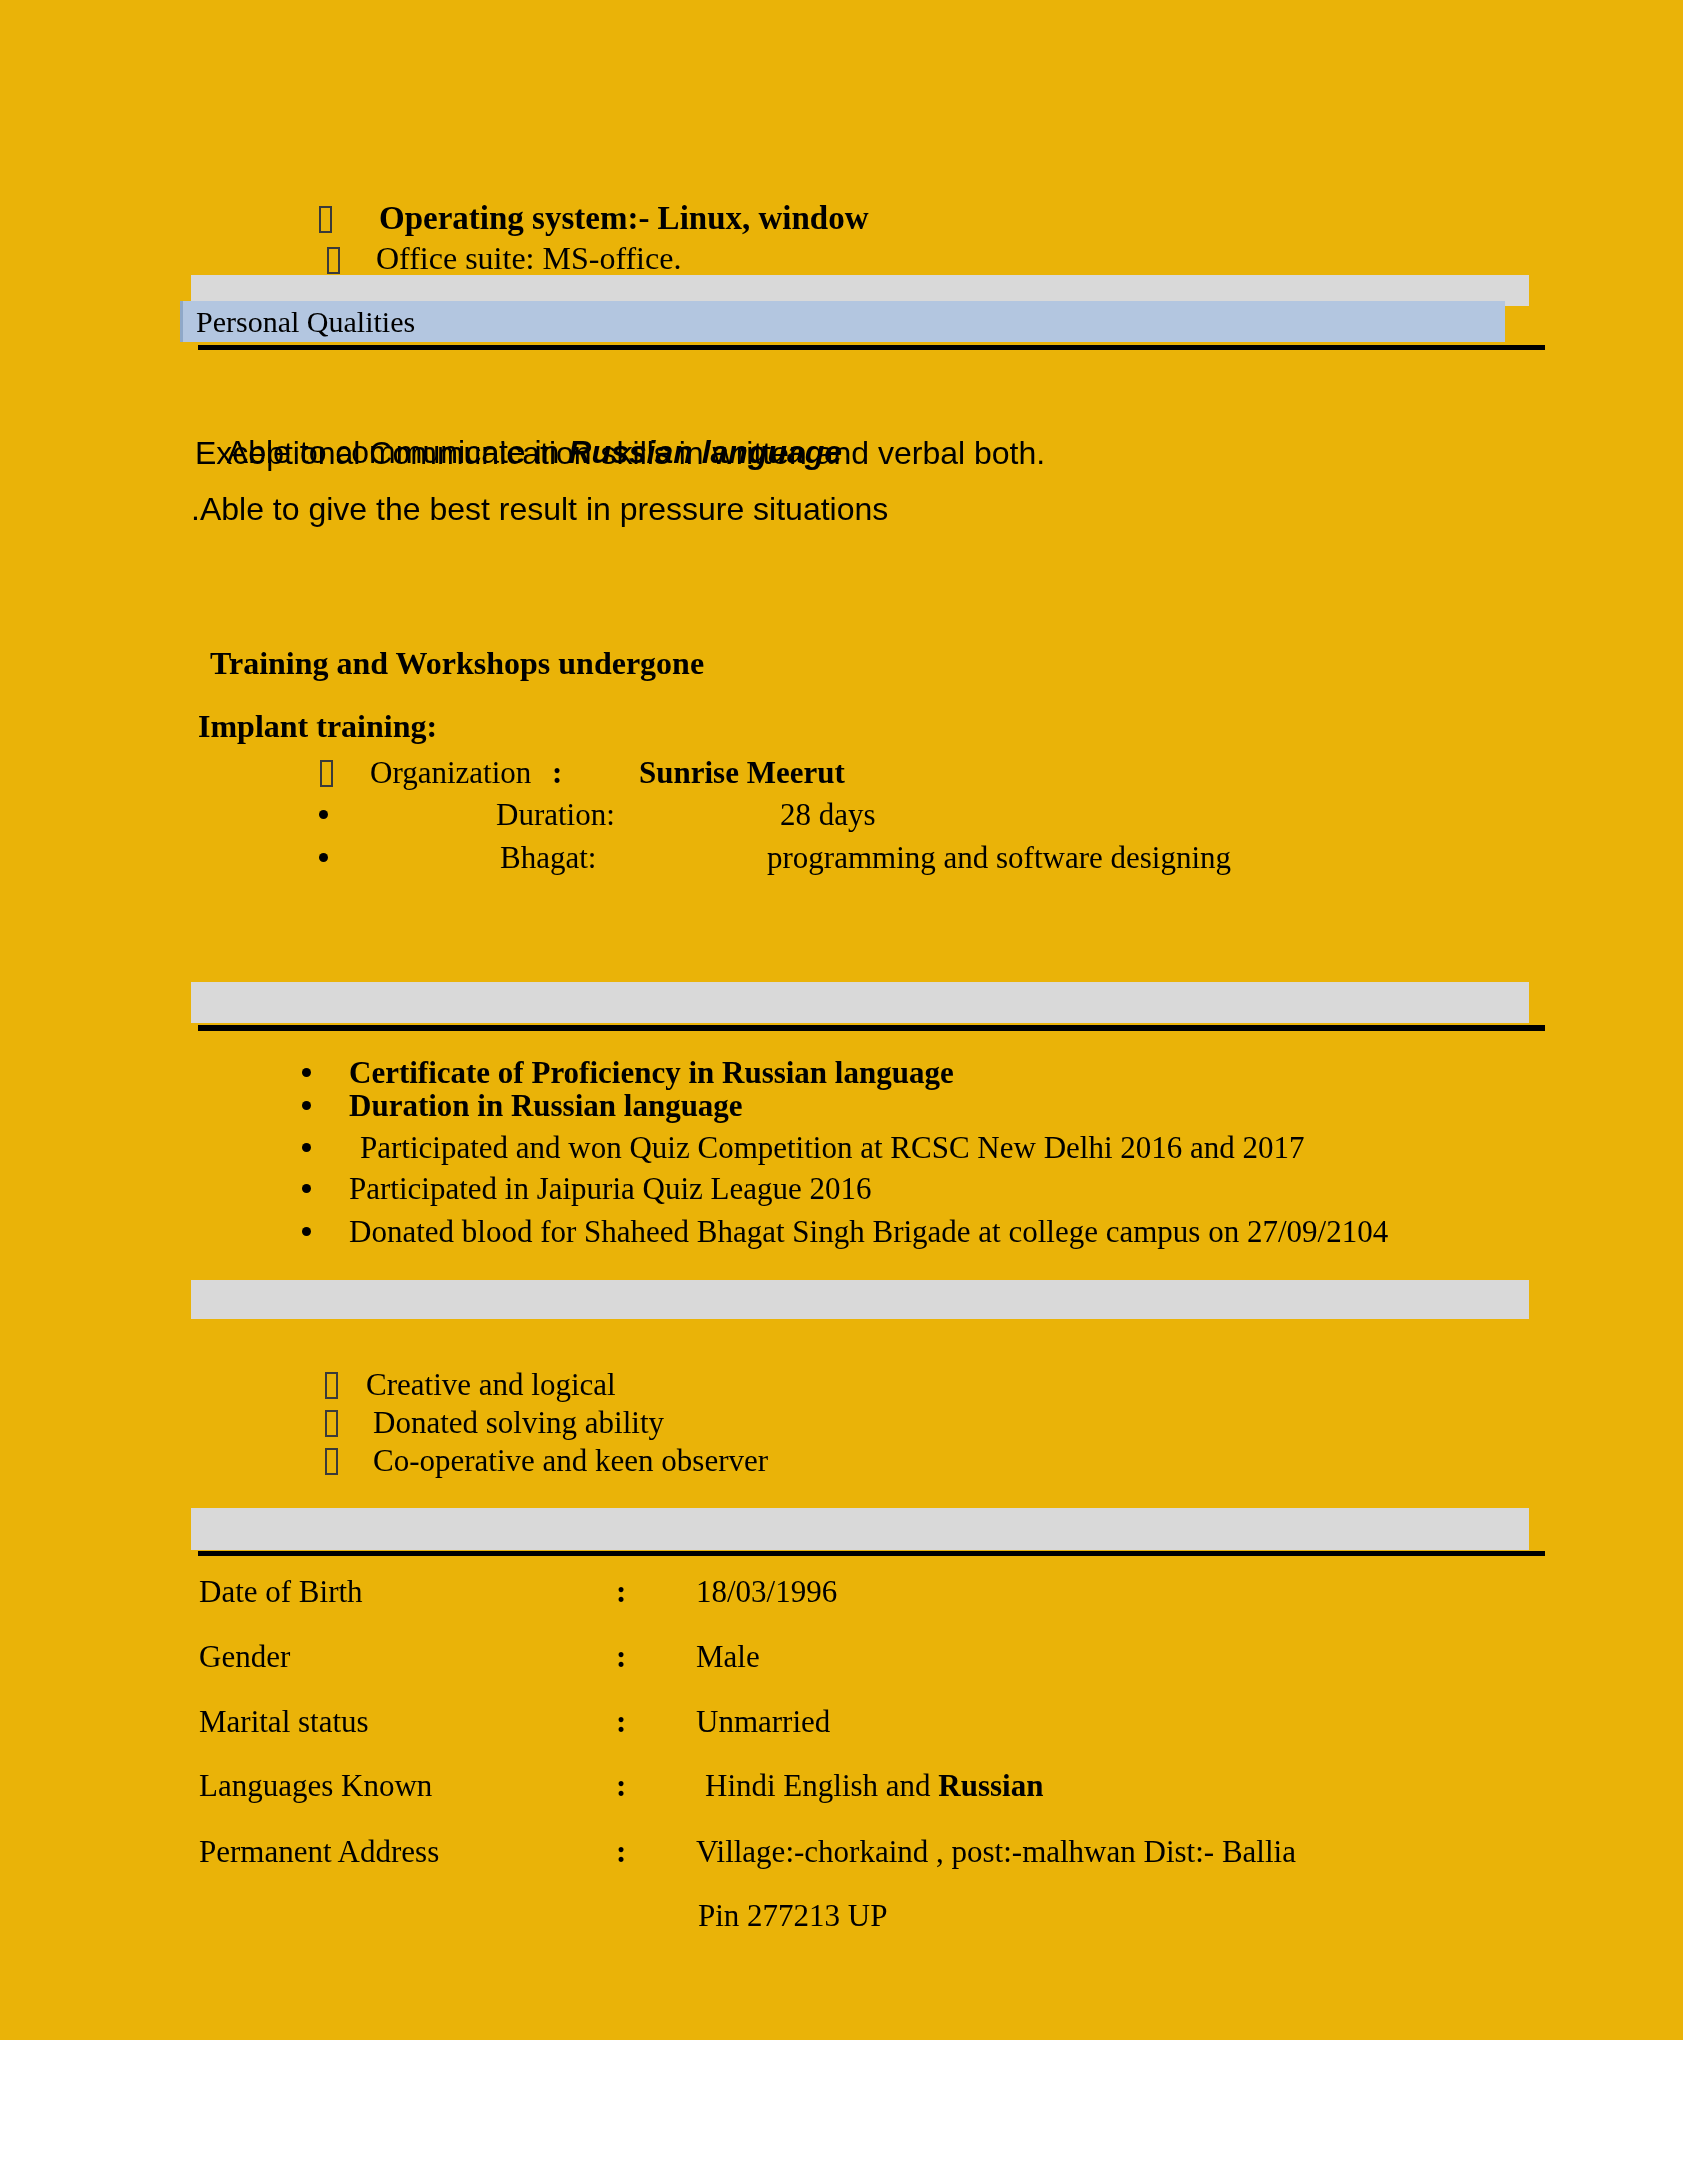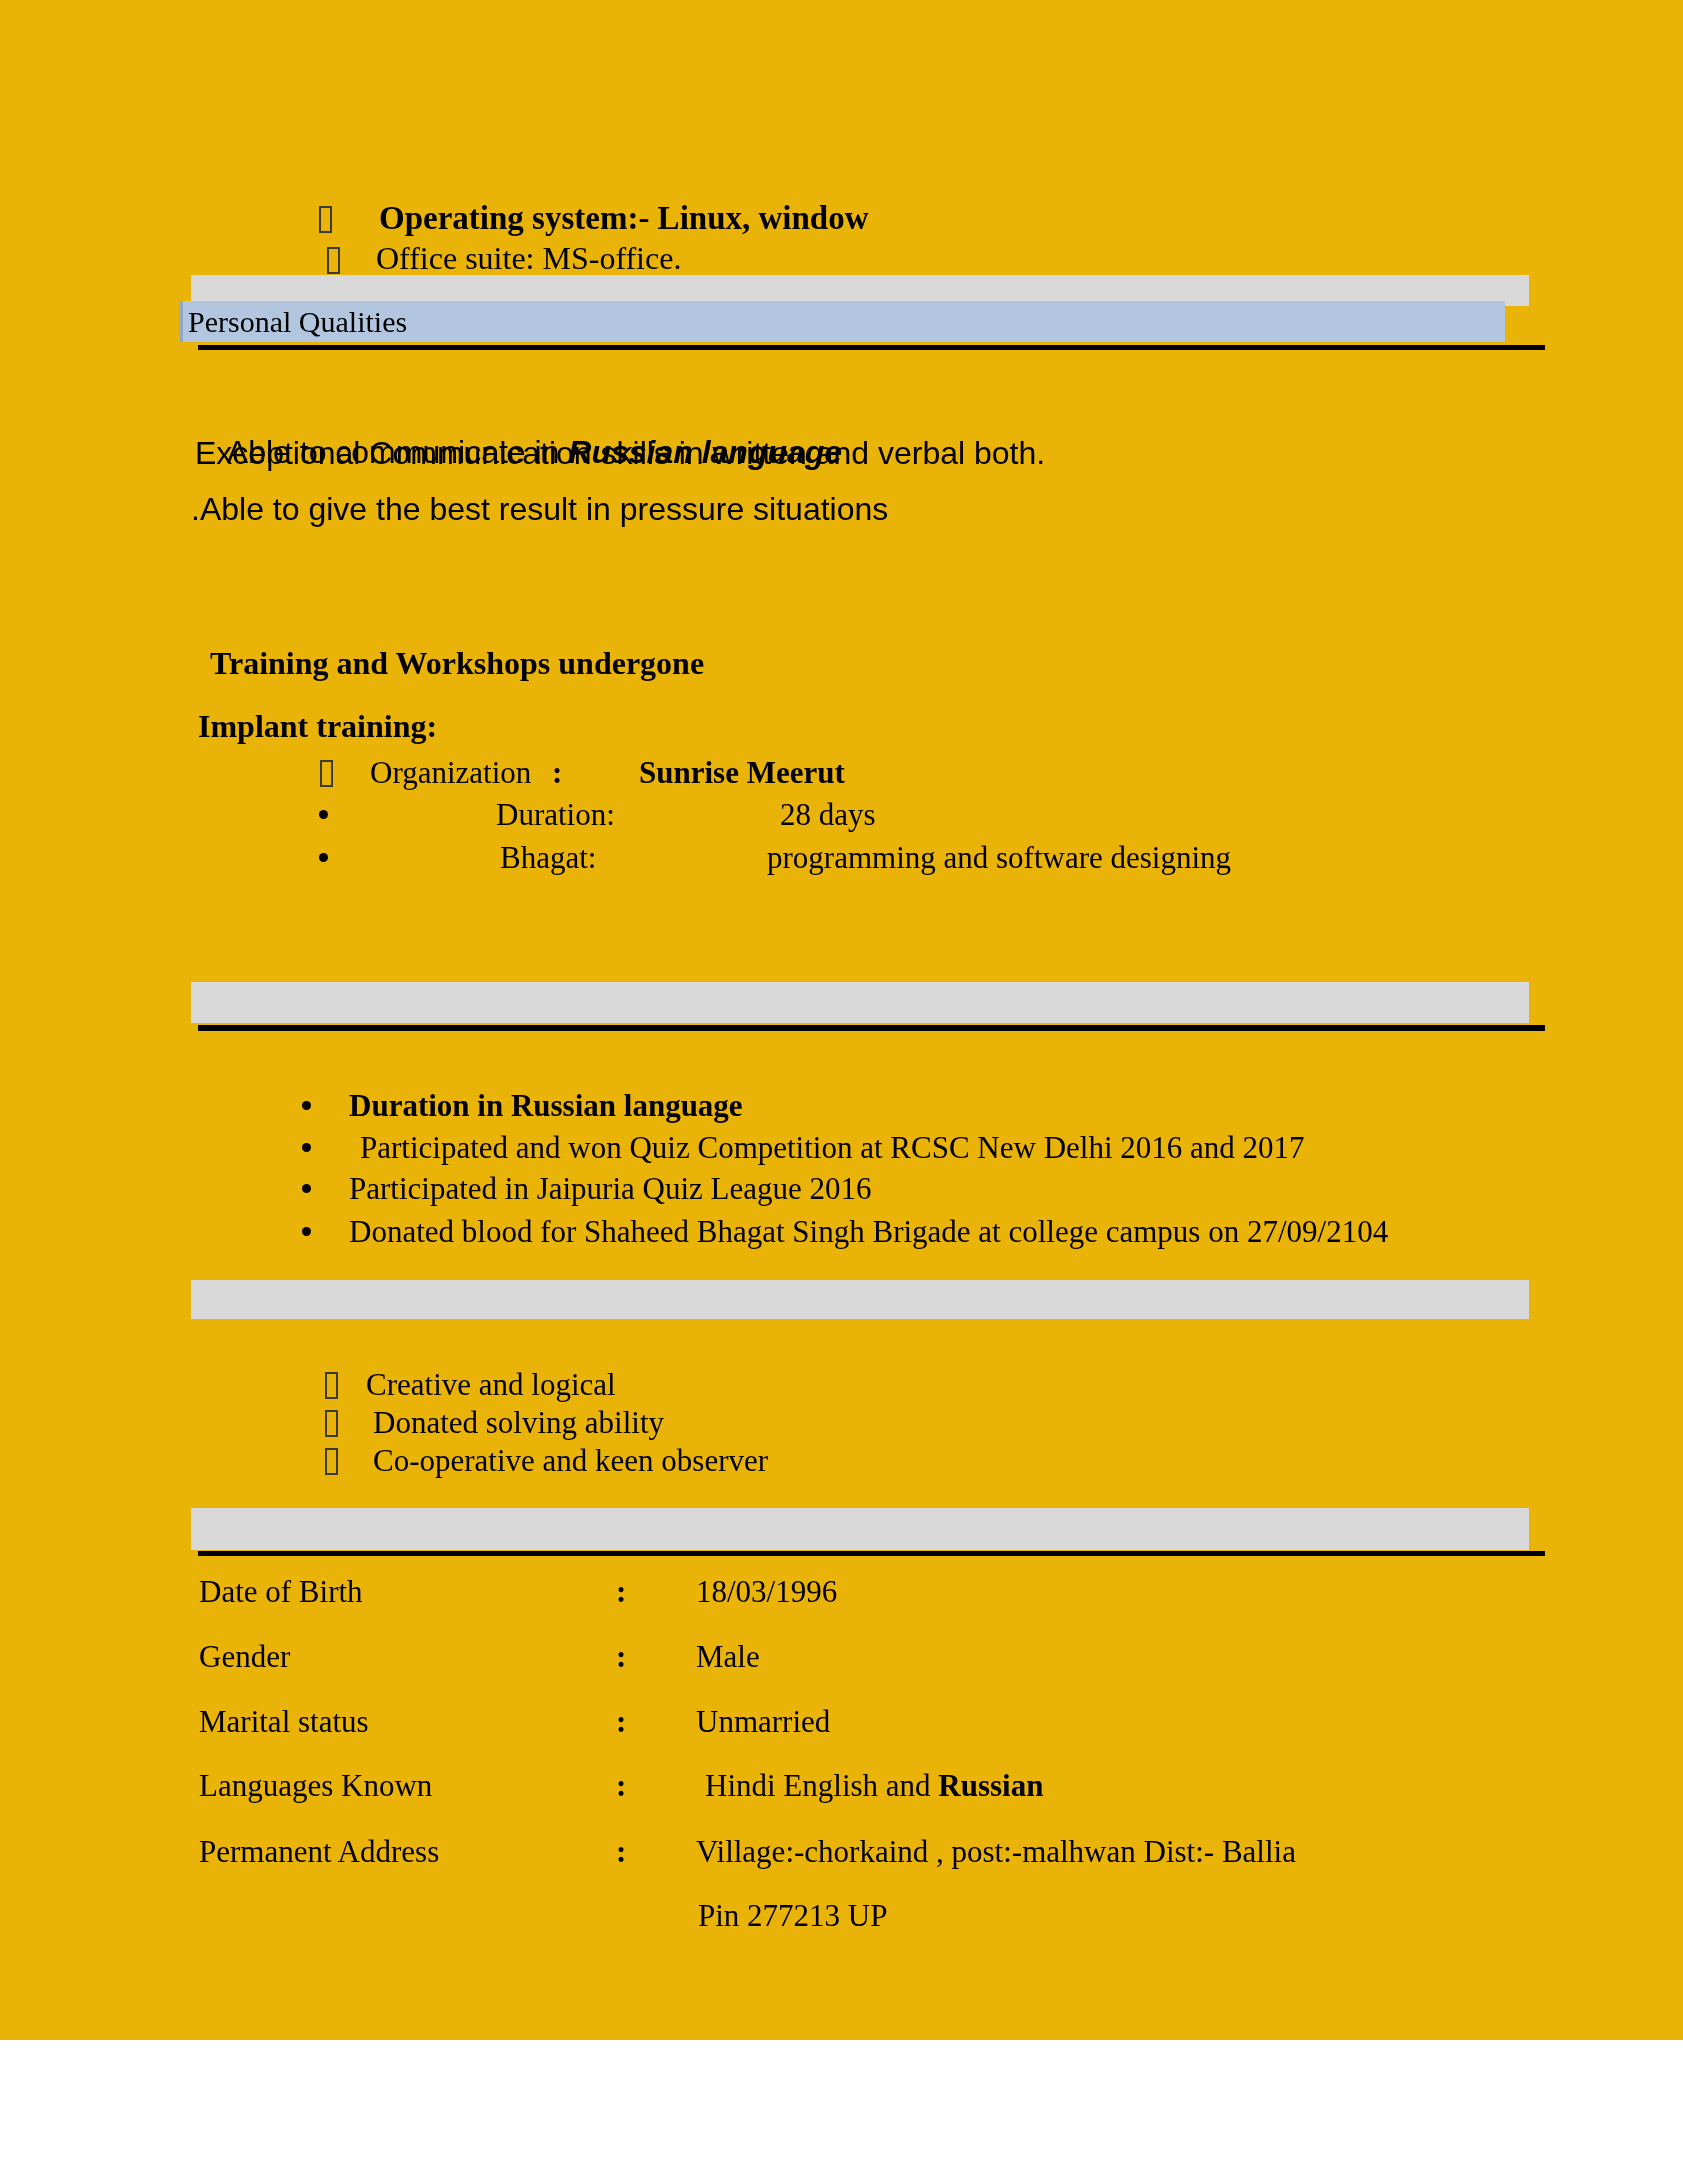--- a/index.html
+++ b/index.html
@@ -27,21 +27,21 @@
   <div class="row serif" style="top:196px;">
     <span class="cell" style="left:319px;top:9px;line-height:normal;"><span class="tofu"></span></span>
     <span class="cell b" style="left:379px;font-size:33px;">Operating system:- Linux, window</span>
   </div>
   <div class="row serif" style="top:236px;font-size:32px;">
     <span class="cell" style="left:327px;top:9px;line-height:normal;"><span class="tofu"></span></span>
     <span class="cell" style="left:376px;">Office suite: MS-office.</span>
   </div>
 
   <div class="bar" style="top:275px;left:191px;width:1338px;height:31px;"></div>
-  <div class="bluebar serif" style="top:301px;left:180px;width:1325px;height:41px;line-height:41px;font-size:30px;padding-left:5px;box-sizing:border-box;">
+  <div class="bluebar serif" style="top:301px;left:180px;width:1325px;height:41px;line-height:41px;font-size:30px;padding-left:13px;box-sizing:border-box;">
     <span>Personal Qualities</span>
   </div>
   <div class="rule" style="top:345px;left:198px;width:1347px;height:5px;"></div>
 
   <div class="line sans" style="top:370px;left:193px;font-size:32px;line-height:55px;">
     <span>Able to communicate in </span><span class="bi">Russian language</span>
   </div>
   <div class="line sans" style="top:426px;left:195px;font-size:32px;line-height:55px;">Exceptional Communication skills in written and verbal both.</div>
   <div class="line sans" style="top:482px;left:191px;font-size:32px;line-height:55px;">.Able to give the best result in pressure situations</div>
 
@@ -61,20 +61,24 @@
   </div>
   <div class="row serif" style="top:836px;">
     <span class="dot" style="left:319px;top:17px;"></span>
     <span class="cell" style="left:500px;">Bhagat:</span>
     <span class="cell" style="left:767px;">programming and software designing</span>
   </div>
 
   <div class="bar" style="top:982px;left:191px;width:1338px;height:41px;"></div>
   <div class="rule" style="top:1025px;left:198px;width:1347px;height:6px;"></div>
 
+  <div class="row serif b" style="top:1051px;">
+    <span class="dot" style="left:302px;top:17px;"></span>
+    <span class="cell" style="left:349px;">Certificate of Proficiency in Russian language</span>
+  </div>
   <div class="row serif b" style="top:1084px;">
     <span class="dot" style="left:302px;top:17px;"></span>
     <span class="cell" style="left:349px;">Duration in Russian language</span>
   </div>
   <div class="row serif" style="top:1126px;">
     <span class="dot" style="left:302px;top:17px;"></span>
     <span class="cell" style="left:360px;">Participated and won Quiz Competition at RCSC New Delhi 2016 and 2017</span>
   </div>
   <div class="row serif" style="top:1167px;">
     <span class="dot" style="left:302px;top:17px;"></span>

